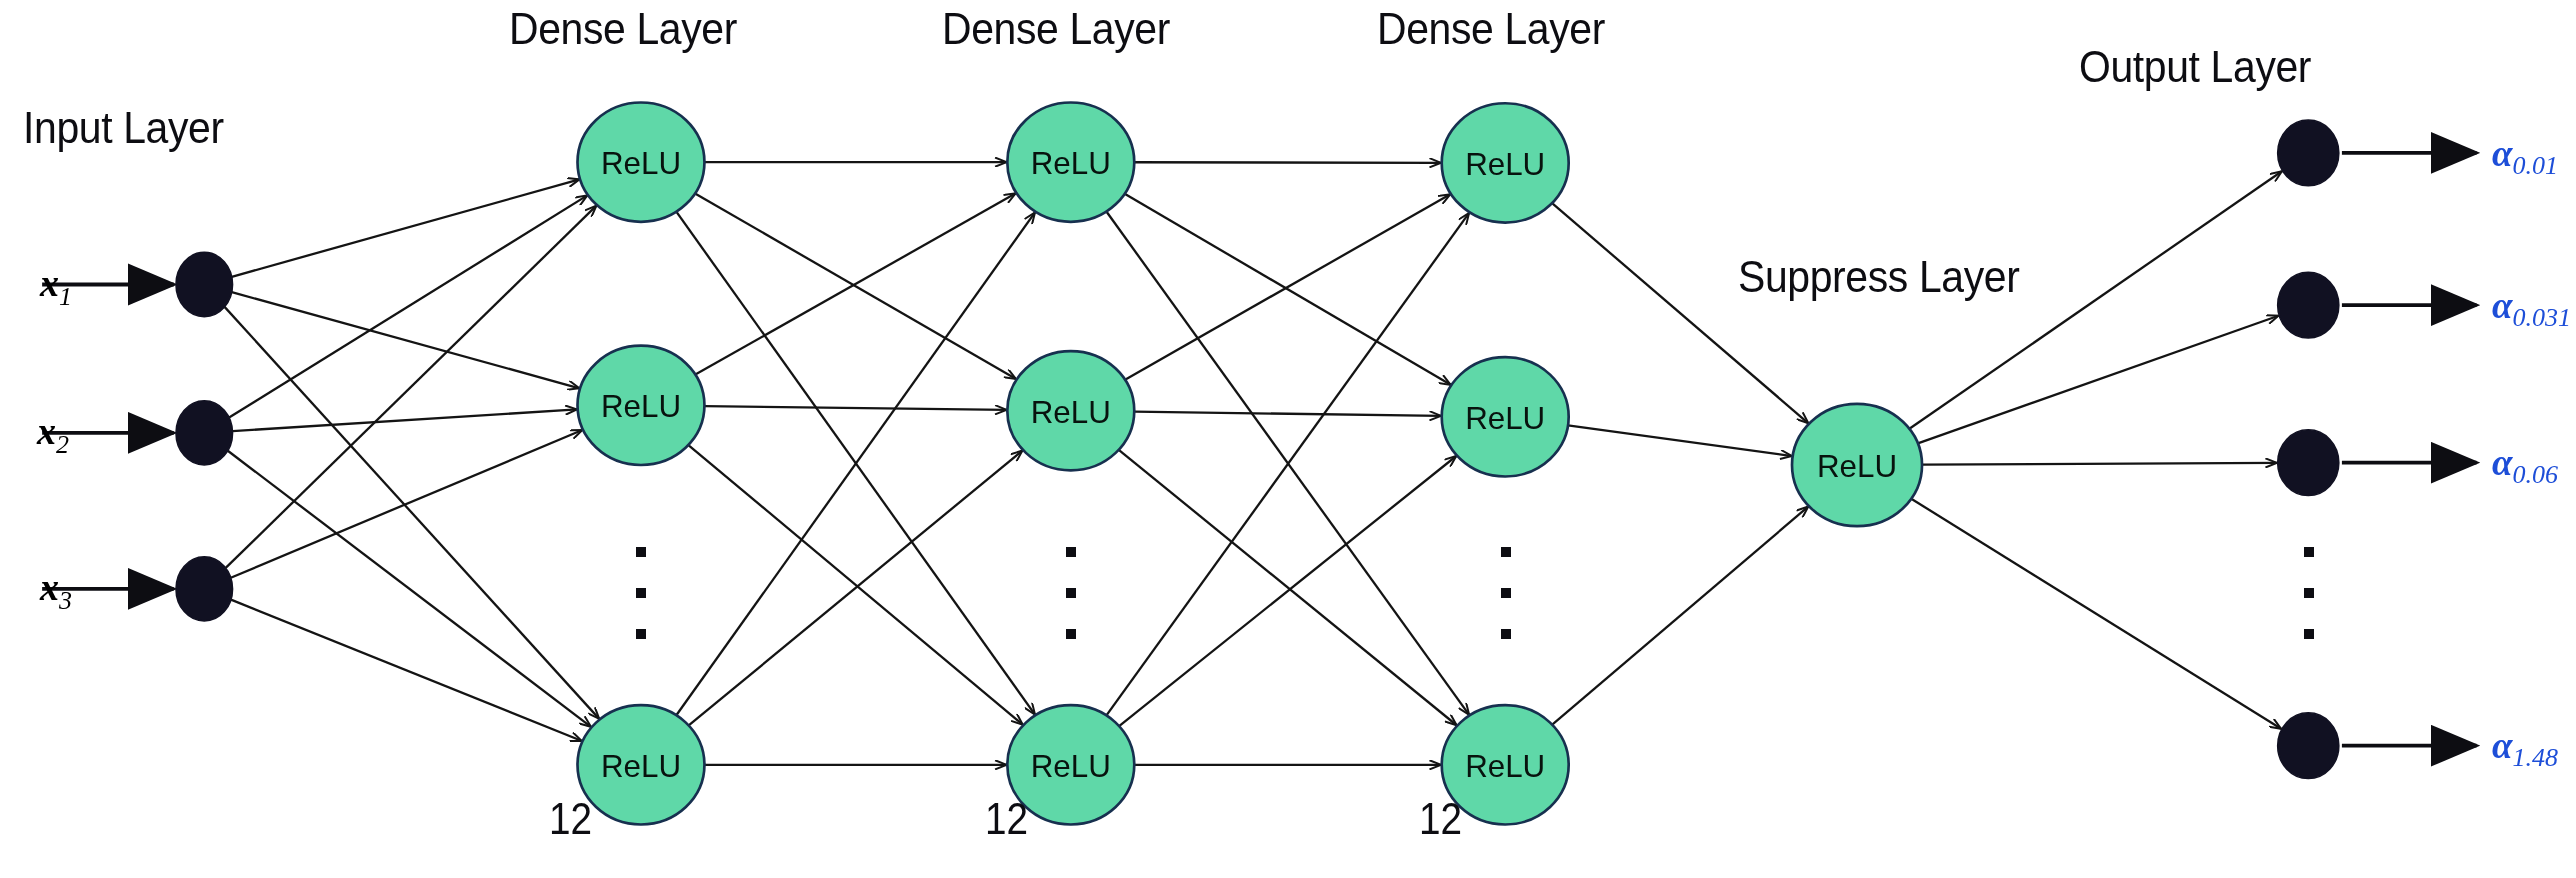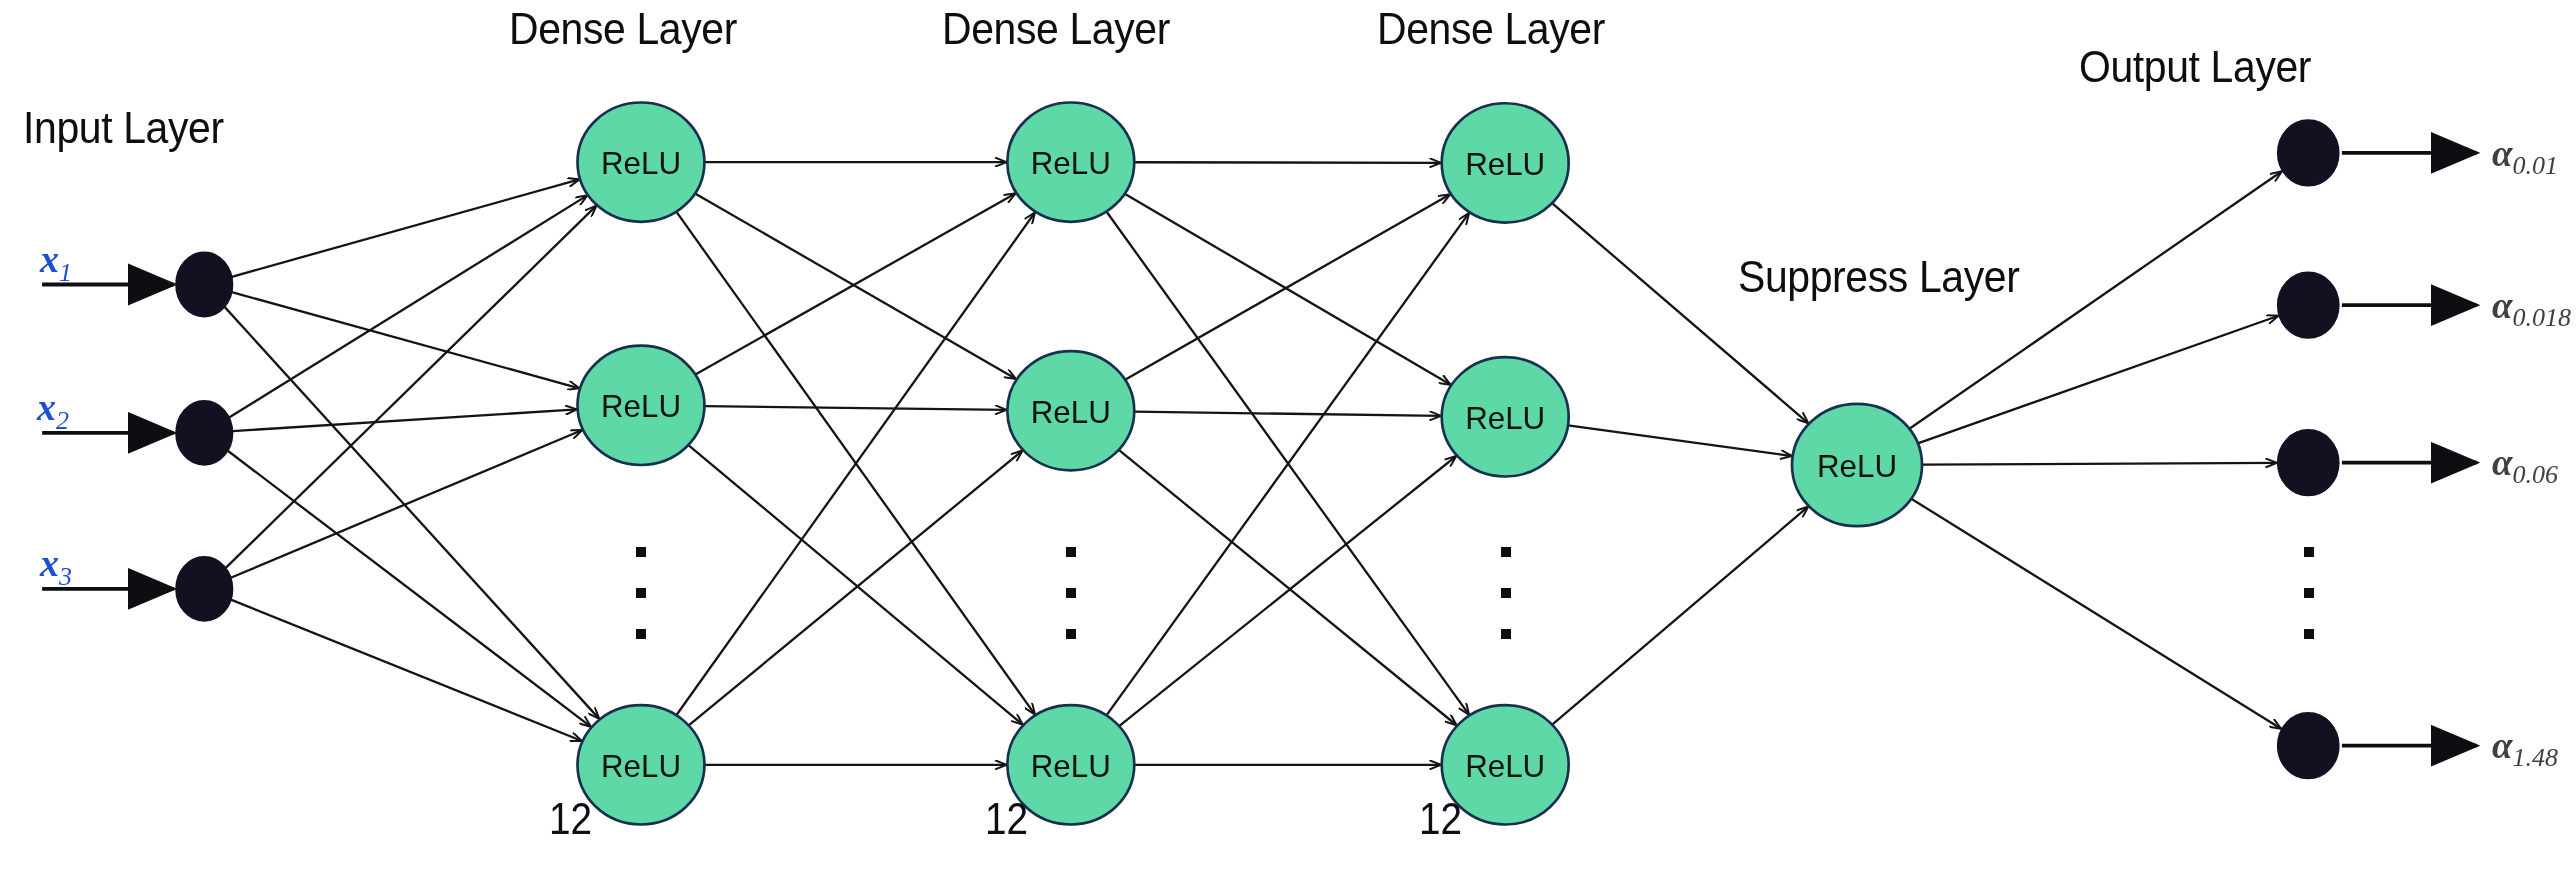--- a/index.html
+++ b/index.html
@@ -47,37 +47,38 @@
     white-space: nowrap;
     transform: scaleX(0.88);
     transform-origin: left center;
   }
   .io-label {
     position: absolute;
     font-family: "Liberation Serif", serif;
     font-style: italic;
     font-weight: bold;
     font-size: 38px;
-    color: #1d4ed8;
-    white-space: nowrap;
+    color: #000000;
+    white-space: nowrap;
+    margin-top: 24px;
   }
   .io-label .sub {
     font-size: 26px;
     font-weight: normal;
     font-style: italic;
     vertical-align: sub;
     letter-spacing: 0px;
   }
   .alpha-label {
     position: absolute;
     font-family: "Liberation Serif", serif;
     font-style: italic;
     font-weight: bold;
     font-size: 37px;
-    color: #404040;
+    color: #1d4ed8;
     white-space: nowrap;
   }
   .alpha-label .sub {
     font-size: 26px;
     font-weight: normal;
     font-style: italic;
     vertical-align: sub;
   }
   .node-text {
     font-family: "Liberation Sans", sans-serif;
@@ -236,21 +237,21 @@
     <span>x</span><span class="sub">2</span>
   </div>
   <div class="io-label" style="left:40px; top:541px;">
     <span>x</span><span class="sub">3</span>
   </div>
 
   <div class="alpha-label" style="left:2492px; top:132px;">
     <span>α</span><span class="sub">0.01</span>
   </div>
   <div class="alpha-label" style="left:2492px; top:284px;">
-    <span>α</span><span class="sub">0.018</span>
+    <span>α</span><span class="sub">0.031</span>
   </div>
   <div class="alpha-label" style="left:2492px; top:441px;">
     <span>α</span><span class="sub">0.06</span>
   </div>
   <div class="alpha-label" style="left:2492px; top:724px;">
     <span>α</span><span class="sub">1.48</span>
   </div>
 
   <div class="vdots" id="dots-d1" style="left:636px; top:547px; width:10px; height:92px;">
       <span></span>

